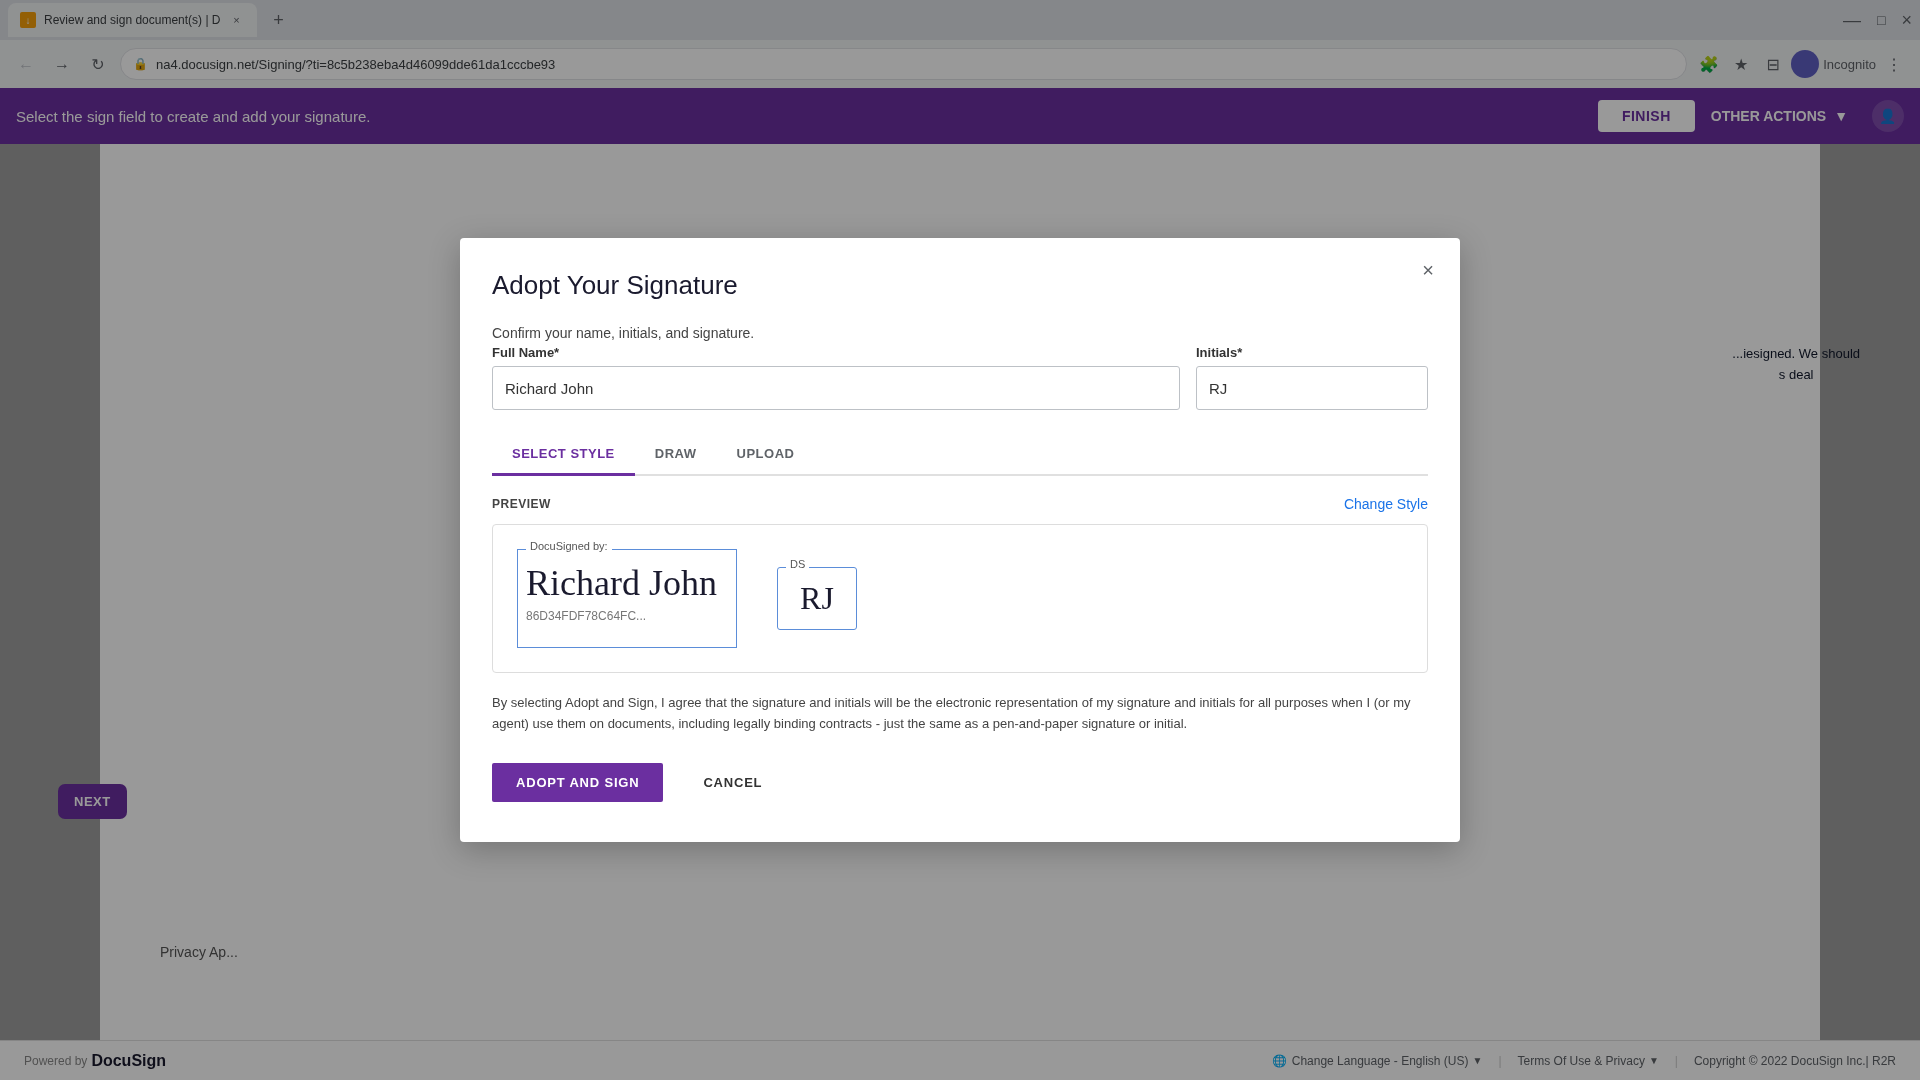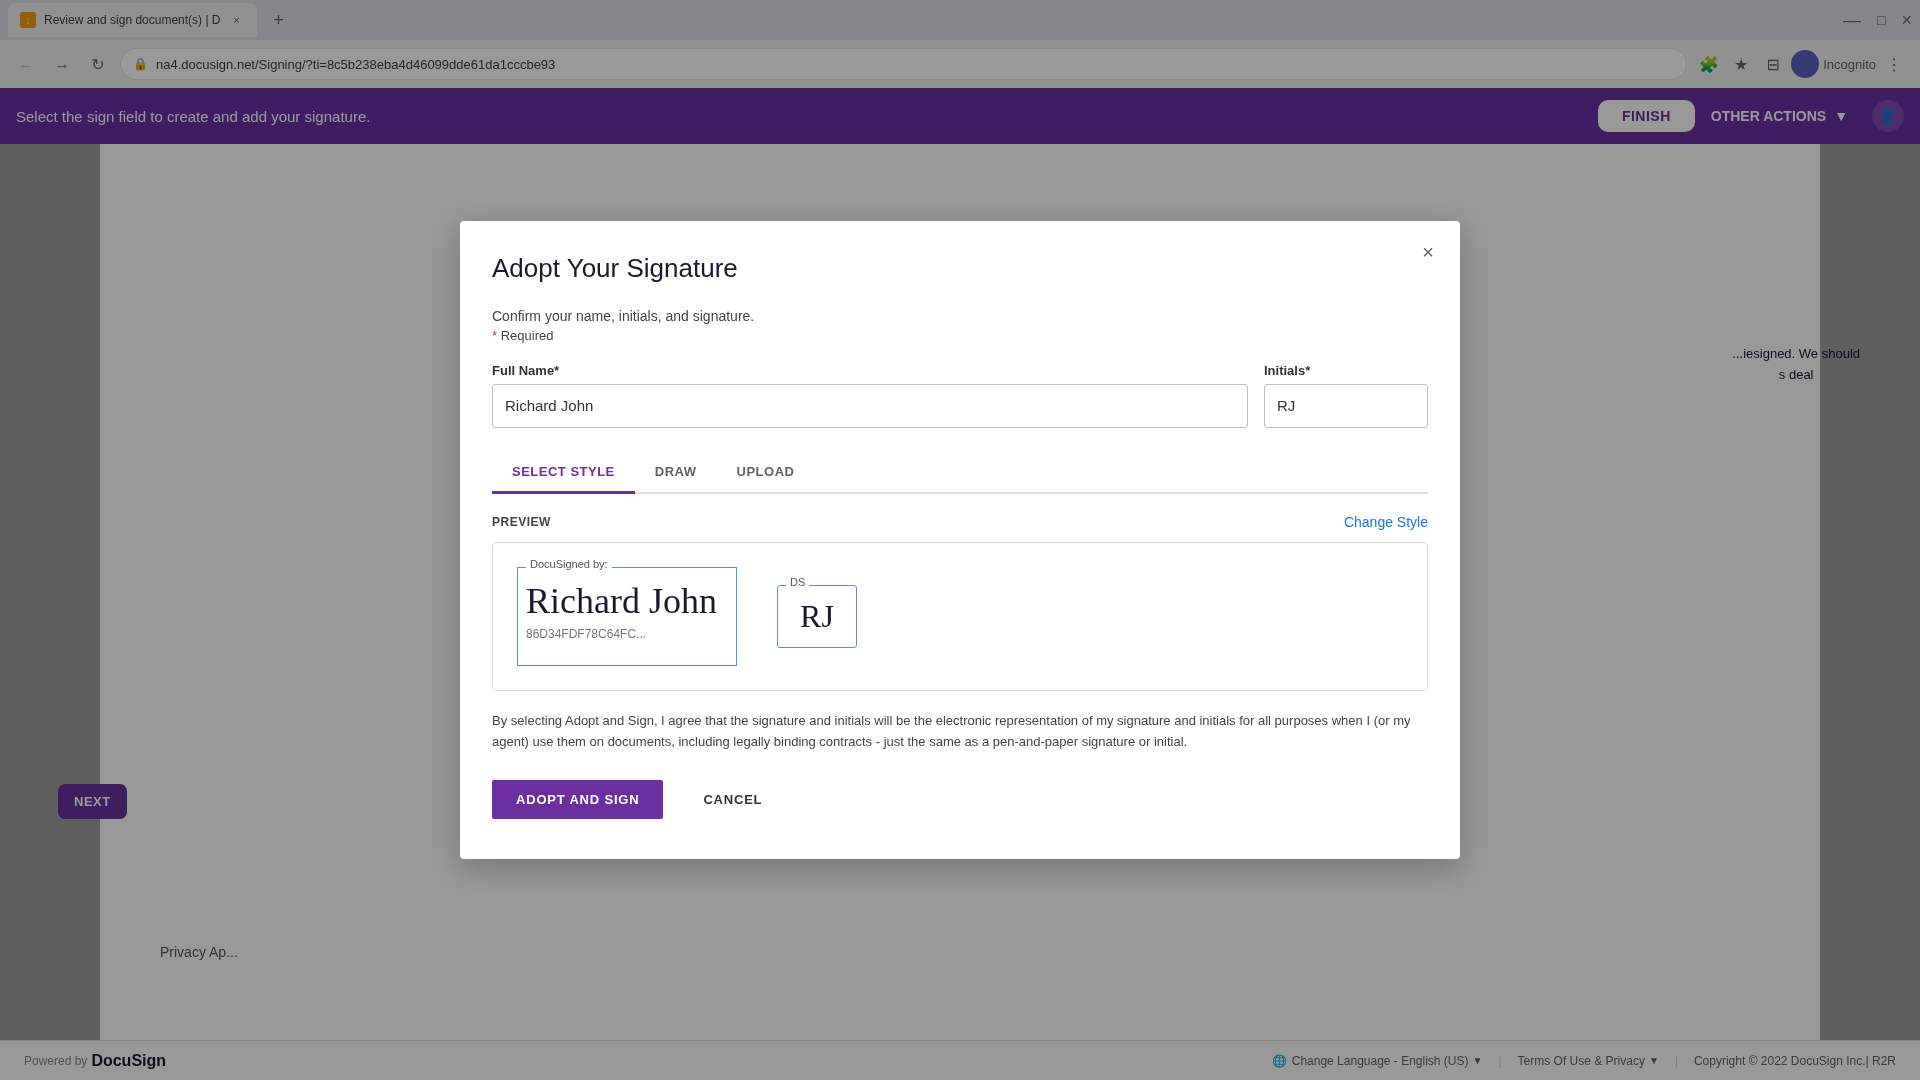--- a/index.html
+++ b/index.html
@@ -164,21 +164,21 @@
       flex: 1;
     }
 
     .finish-btn {
       background: white;
       color: #6b2fa0;
       font-weight: 700;
       font-size: 14px;
       padding: 8px 24px;
       border: none;
-      border-radius: 10px;
+      border-radius: 4px;
       cursor: pointer;
       letter-spacing: 0.5px;
     }
 
     .other-actions-btn {
       color: white;
       font-size: 14px;
       font-weight: 600;
       background: transparent;
       border: none;
@@ -342,21 +342,21 @@
       align-items: flex-end;
     }
 
     .form-field {
       display: flex;
       flex-direction: column;
       gap: 6px;
     }
 
     .form-field.full { flex: 1; }
-    .form-field.initials { width: 164px; }
+    .form-field.initials { width: 232px; }
 
     .field-label {
       font-size: 13px;
       font-weight: 600;
       color: #333;
     }
 
     .field-input {
       height: 44px;
       border: 1.5px solid #bdc1c6;
@@ -627,24 +627,20 @@
     <span style="color:#ccc;">|</span>
     <span>Copyright © 2022 DocuSign Inc.| R2R</span>
   </div>
 </div>
 
 <div class="modal-overlay">
   <div class="modal">
     <button class="modal-close">×</button>
     <h1 class="modal-title">Adopt Your Signature</h1>
     <p class="modal-subtitle">Confirm your name, initials, and signature.</p>
-    <p class="required-note">
-      <span class="required-star">*</span>
-      <span> Required</span>
-    </p>
 
     <div class="form-row">
       <div class="form-field full">
         <label class="field-label">Full Name*</label>
         <input class="field-input" type="text" value="Richard John" style="">
       </div>
       <div class="form-field initials">
         <label class="field-label">Initials*</label>
         <input class="field-input" type="text" value="RJ" style="">
       </div>

